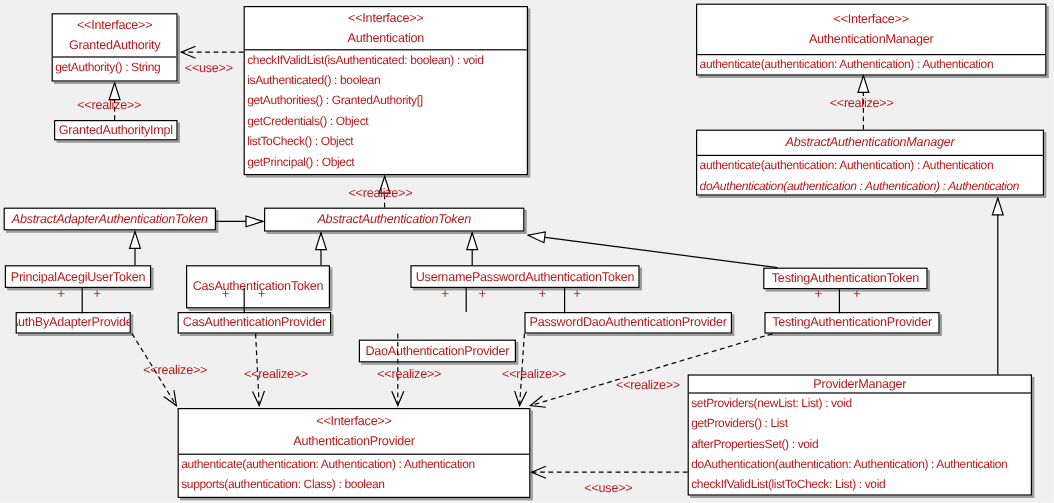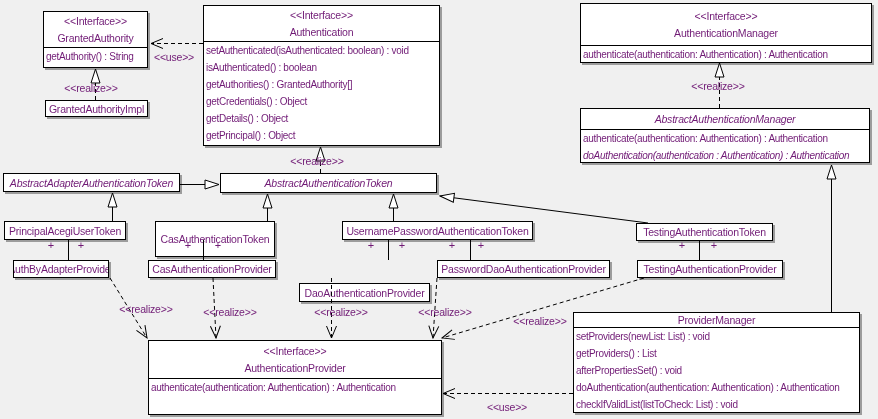--- a/index.html
+++ b/index.html
@@ -1,19 +1,19 @@
 <!DOCTYPE html>
 <html><head>
 <meta charset="utf-8">
 <style>
   html,body { margin:0; padding:0; }
   .canvas {
     position:relative; width:878px; height:419px;
     background:#f0f0f0; overflow:hidden;
-    font-family:"Liberation Sans", sans-serif; color:#701a75;
+    font-family:"Liberation Sans", sans-serif; color:#b91c1c;
   }
   .uml-box {
     position:absolute; box-sizing:border-box;
     background:#ffffff; border:1px solid #000;
     box-shadow:2px 2px 0 #9c9c9c;
   }
   .uml-box.clip { overflow:hidden; }
   .hdr { text-align:center; border-bottom:1px solid #000; padding-top:1px; }
   .hdr.tall { padding:4px 0 3px 0; }
   .stereo, .title { line-height:17px; font-size:10.5px; letter-spacing:-0.2px; white-space:nowrap; }
@@ -54,25 +54,25 @@
   <div class="uml-box single clip" style="left:45px;top:100px;width:103px;height:17px;">
     <div class="title">GrantedAuthorityImpl</div>
   </div>
 
   <div class="uml-box clip" style="left:203px;top:5px;width:237px;height:141px;">
     <div class="hdr">
       <div class="stereo">&lt;&lt;Interface&gt;&gt;</div>
       <div class="title">Authentication</div>
     </div>
     <div class="methods">
-      <div class="m">setAuthenticated(isAuthenticated: boolean) : void</div>
+      <div class="m">checkIfValidList(isAuthenticated: boolean) : void</div>
       <div class="m">isAuthenticated() : boolean</div>
       <div class="m">getAuthorities() : GrantedAuthority[]</div>
       <div class="m">getCredentials() : Object</div>
-      <div class="m">getDetails() : Object</div>
+      <div class="m">listToCheck() : Object</div>
       <div class="m">getPrincipal() : Object</div>
     </div>
   </div>
 
   <div class="uml-box" style="left:580px;top:3px;width:292px;height:60px;">
     <div class="hdr tall">
       <div class="stereo">&lt;&lt;Interface&gt;&gt;</div>
       <div class="title">AuthenticationManager</div>
     </div>
     <div class="methods">
@@ -127,20 +127,21 @@
     <div class="title">TestingAuthenticationProvider</div>
   </div>
 
   <div class="uml-box clip" style="left:148px;top:340px;width:294px;height:75px;">
     <div class="hdr" style="padding:2px 0 1px 0;">
       <div class="stereo">&lt;&lt;Interface&gt;&gt;</div>
       <div class="title">AuthenticationProvider</div>
     </div>
     <div class="methods">
       <div class="m">authenticate(authentication: Authentication) : Authentication</div>
+      <div class="m">supports(authentication: Class) : boolean</div>
     </div>
   </div>
 
   <div class="uml-box" style="left:573px;top:312px;width:287px;height:101px;">
     <div class="pm-hdr">
       <div class="title">ProviderManager</div>
     </div>
     <div class="methods">
       <div class="m">setProviders(newList: List) : void</div>
       <div class="m">getProviders() : List</div>

